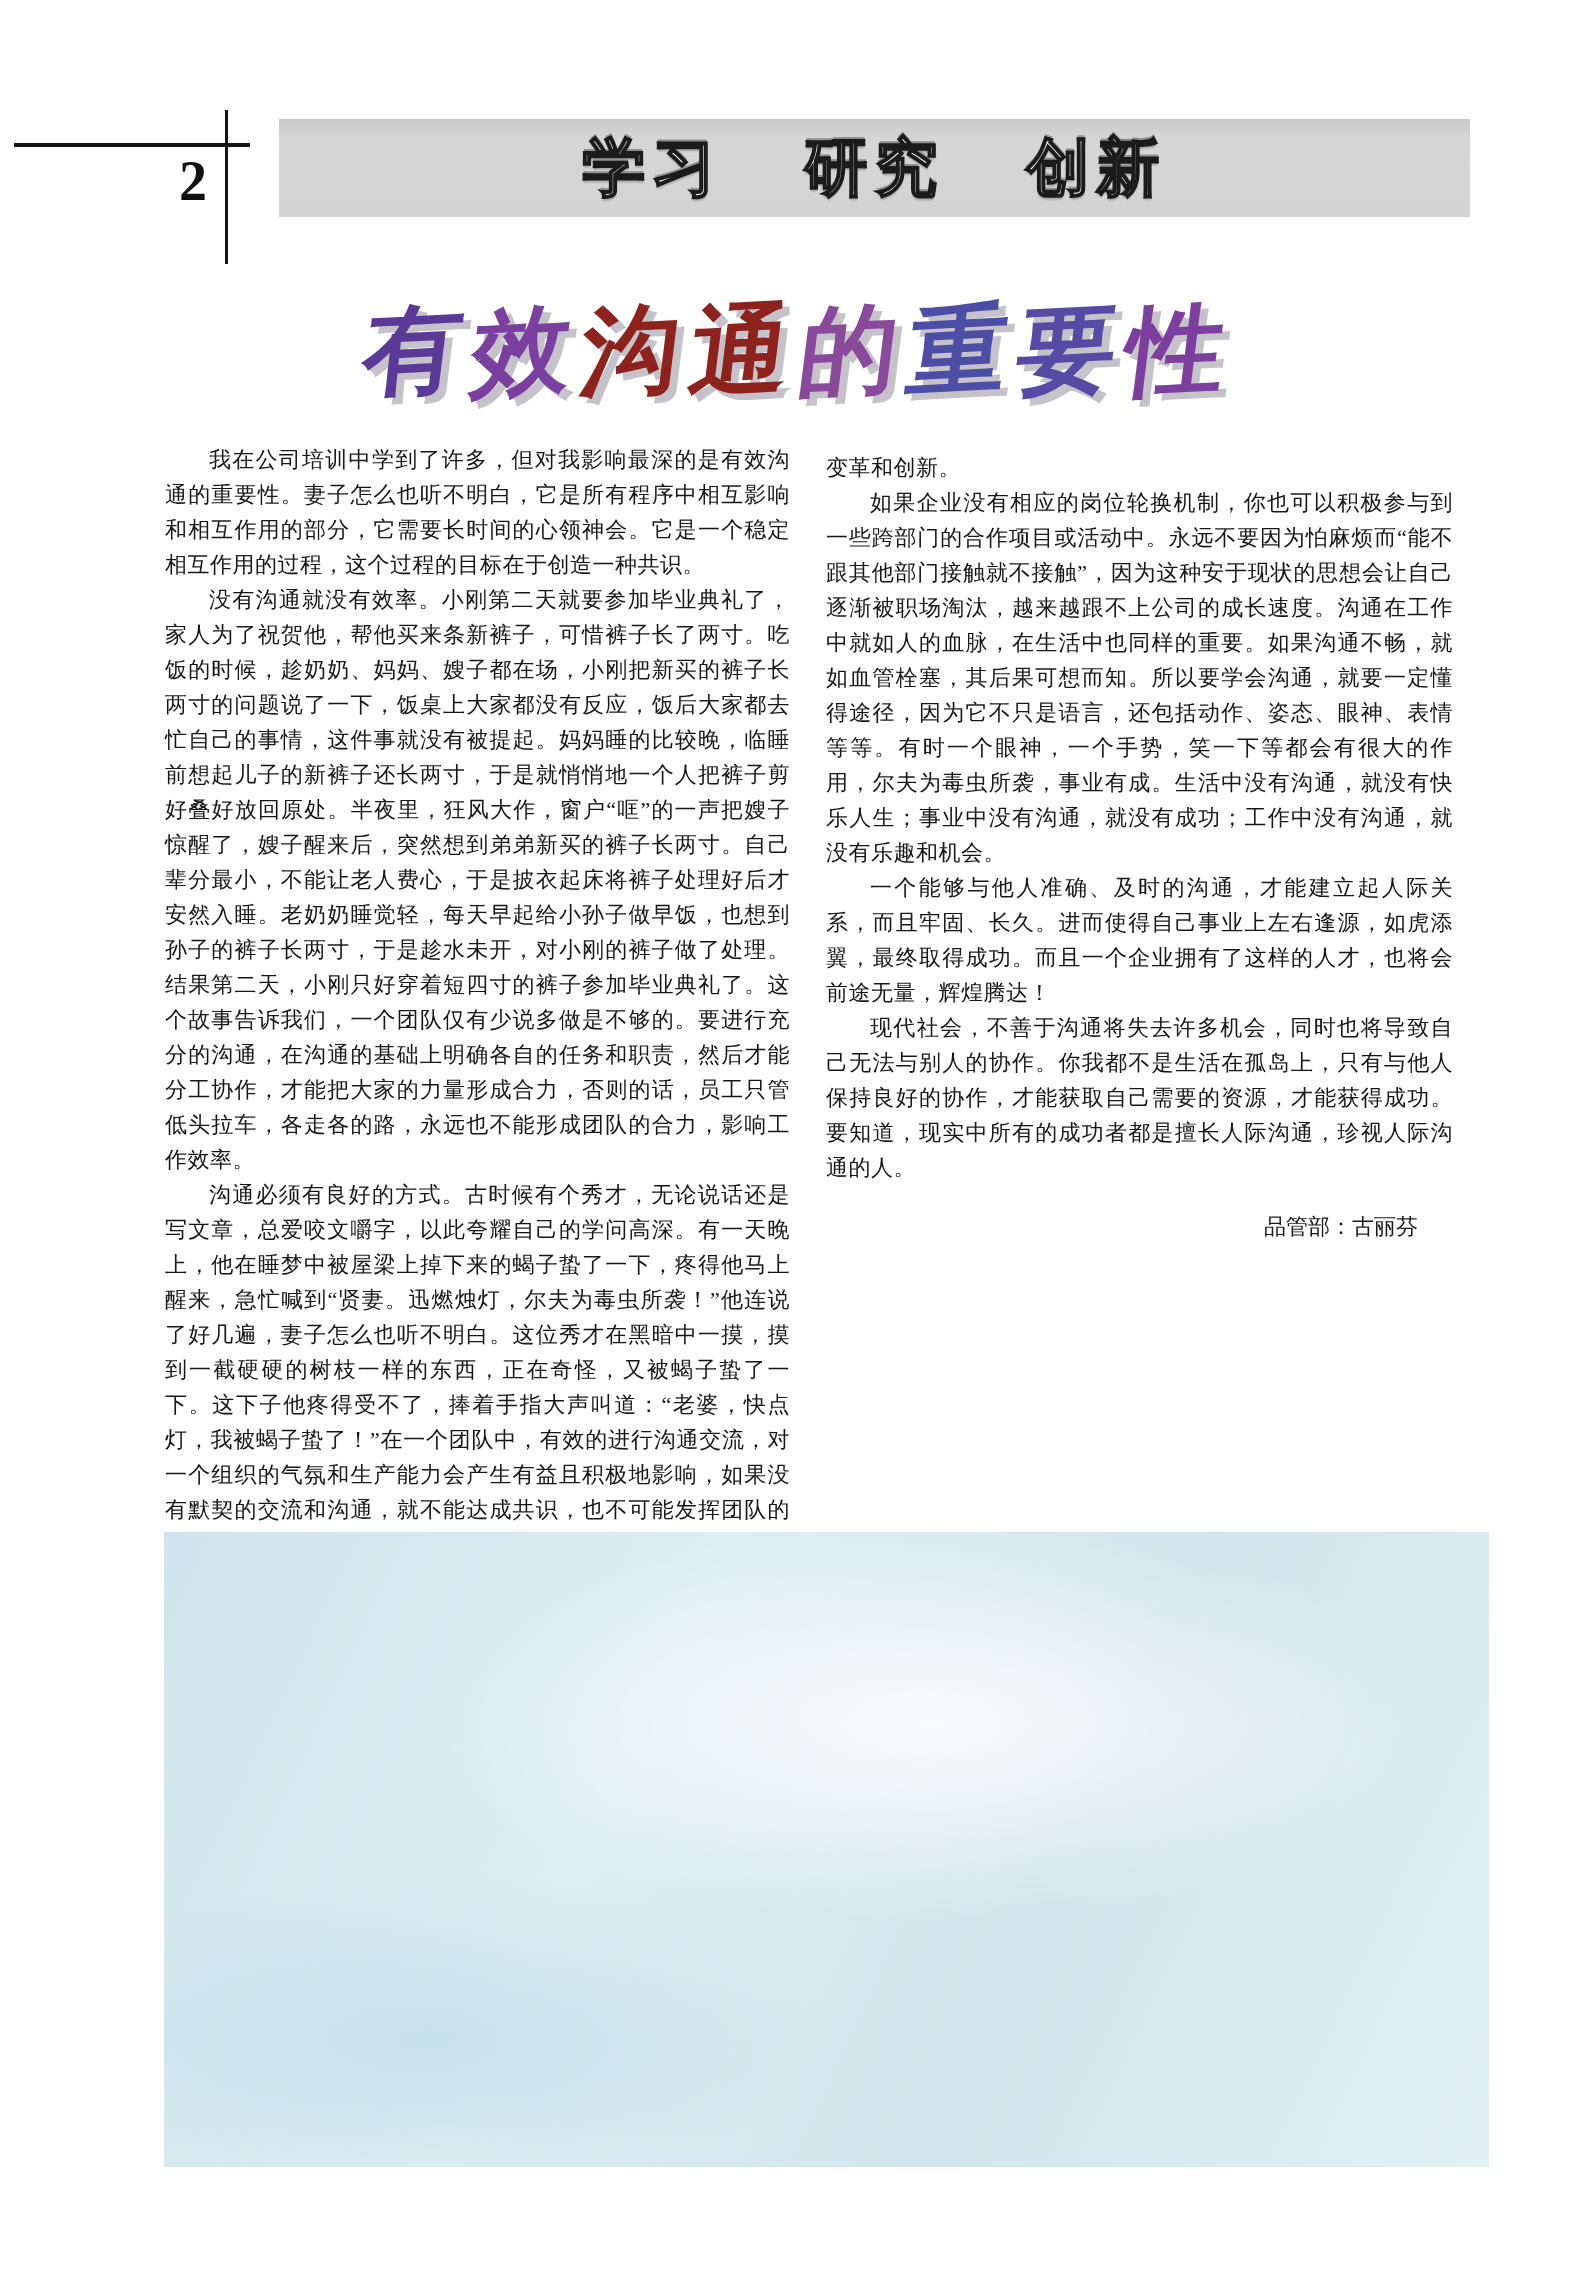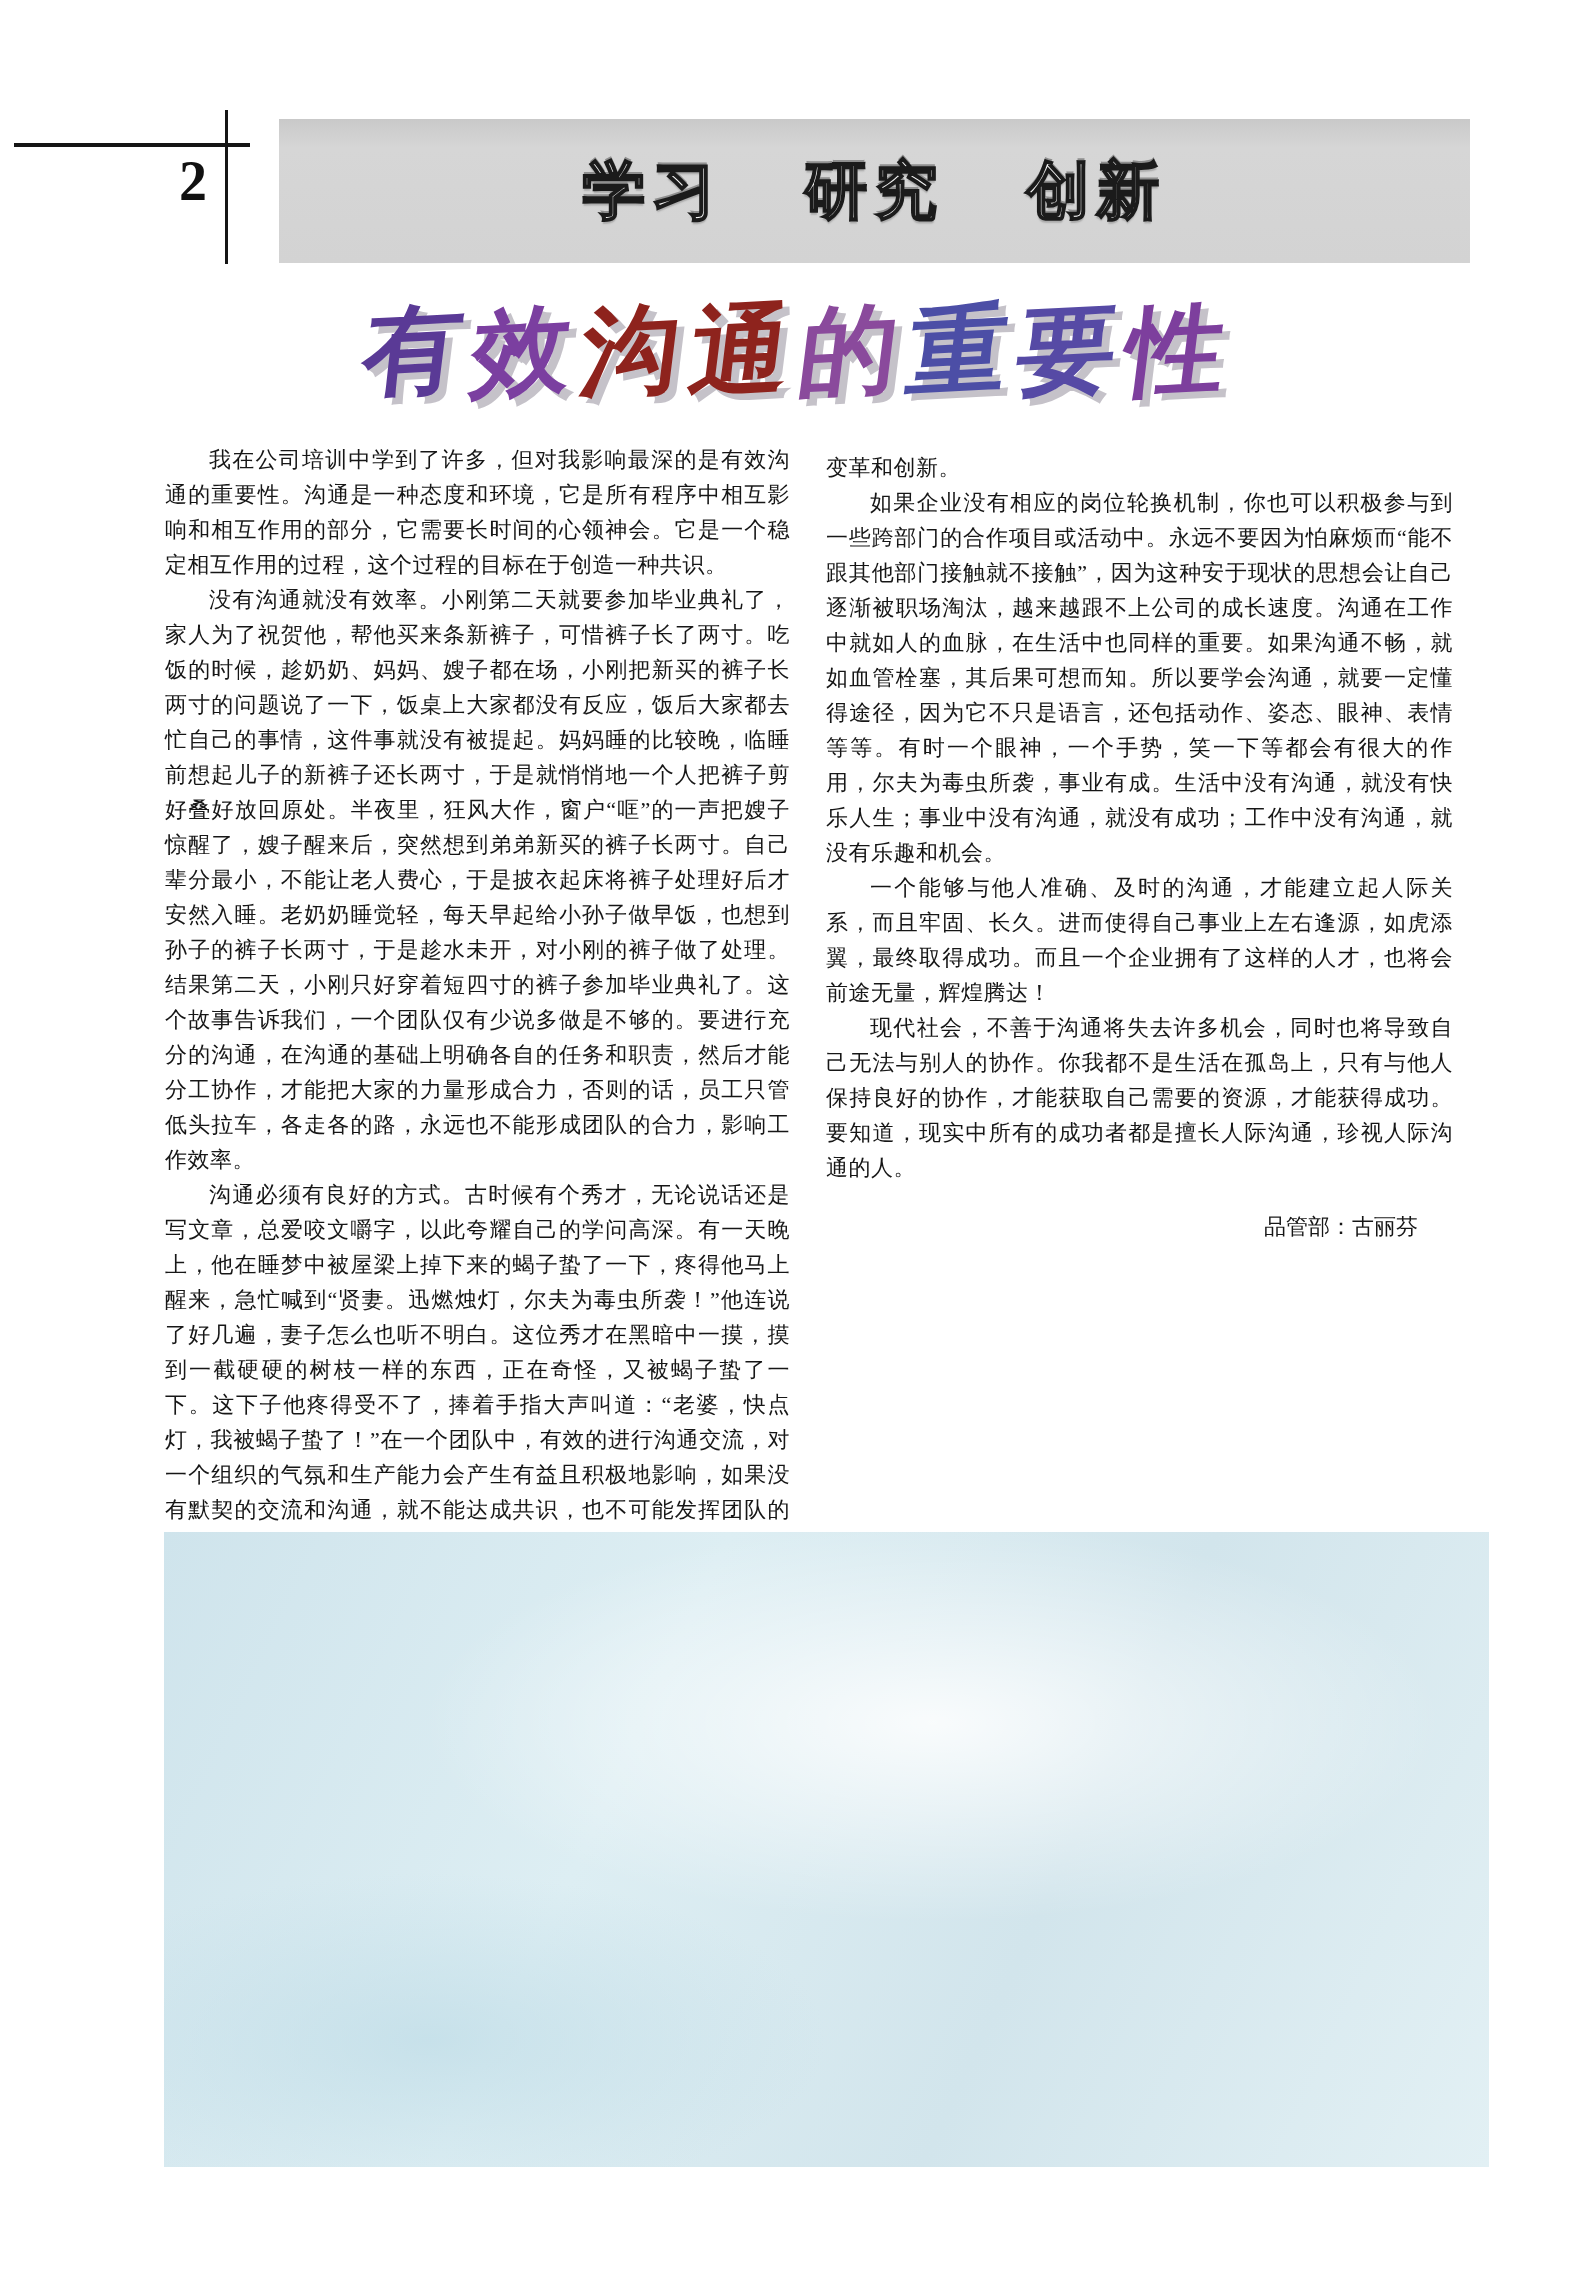--- a/index.html
+++ b/index.html
@@ -15,21 +15,21 @@
   .trim-v { position:absolute; left:225px; top:110px; width:3px; height:154px; background:#151515; }
   .trim-h { position:absolute; left:14px;  top:143px; width:236px; height:3.5px; background:#151515; }
   .page-number {
     position:absolute; left:179px; top:149px;
     font-size:56px; font-weight:bold; color:#111;
     font-family:"Liberation Serif",serif;
   }
 
   
   .banner {
-    position:absolute; left:279px; top:119px; width:1191px; height:144px;
+    position:absolute; left:279px; top:119px; width:1191px; height:98px;
     display:flex; align-items:center; justify-content:center; gap:82px;
     background:linear-gradient(#c9c9c9 0%, #d6d6d6 20%, #d3d3d3 100%);
   }
   .banner-word {
     font-family:"DejaVu Sans","Liberation Sans",sans-serif;
     font-weight:bold; font-size:63px; letter-spacing:7px;
     color:#f7f7f7;
     -webkit-text-stroke:2px #1b1b1b;
     text-shadow:0 -3.5px 0 #8f8f8f, 0 2.5px 1.5px #aaaaaa;
   }
@@ -91,21 +91,21 @@
     <span class="title-char" style="color: rgb(123, 63, 160);">效</span>
     <span class="title-char" style="color: rgb(142, 35, 29);">沟</span>
     <span class="title-char" style="color: rgb(142, 35, 29);">通</span>
     <span class="title-char" style="color: rgb(138, 74, 156);">的</span>
     <span class="title-char" style="color: rgb(76, 78, 166);">重</span>
     <span class="title-char" style="color: rgb(86, 74, 165);">要</span>
     <span class="title-char" style="color: rgb(125, 63, 157);">性</span>
   </div>
 
   <div class="col-left article">
-    <p>我在公司培训中学到了许多，但对我影响最深的是有效沟通的重要性。沟通是一种态度和环境，它是所有程序中相互影响和相互作用的部分，它需要长时间的心领神会。它是一个稳定相互作用的过程，这个过程的目标在于创造一种共识。</p>
+    <p>我在公司培训中学到了许多，但对我影响最深的是有效沟通的重要性。妻子怎么也听不明白，它是所有程序中相互影响和相互作用的部分，它需要长时间的心领神会。它是一个稳定相互作用的过程，这个过程的目标在于创造一种共识。</p>
     <p>没有沟通就没有效率。小刚第二天就要参加毕业典礼了，家人为了祝贺他，帮他买来条新裤子，可惜裤子长了两寸。吃饭的时候，趁奶奶、妈妈、嫂子都在场，小刚把新买的裤子长两寸的问题说了一下，饭桌上大家都没有反应，饭后大家都去忙自己的事情，这件事就没有被提起。妈妈睡的比较晚，临睡前想起儿子的新裤子还长两寸，于是就悄悄地一个人把裤子剪好叠好放回原处。半夜里，狂风大作，窗户“哐”的一声把嫂子惊醒了，嫂子醒来后，突然想到弟弟新买的裤子长两寸。自己辈分最小，不能让老人费心，于是披衣起床将裤子处理好后才安然入睡。老奶奶睡觉轻，每天早起给小孙子做早饭，也想到孙子的裤子长两寸，于是趁水未开，对小刚的裤子做了处理。结果第二天，小刚只好穿着短四寸的裤子参加毕业典礼了。这个故事告诉我们，一个团队仅有少说多做是不够的。要进行充分的沟通，在沟通的基础上明确各自的任务和职责，然后才能分工协作，才能把大家的力量形成合力，否则的话，员工只管低头拉车，各走各的路，永远也不能形成团队的合力，影响工作效率。</p>
     <p>沟通必须有良好的方式。古时候有个秀才，无论说话还是写文章，总爱咬文嚼字，以此夸耀自己的学问高深。有一天晚上，他在睡梦中被屋梁上掉下来的蝎子蛰了一下，疼得他马上醒来，急忙喊到“贤妻。迅燃烛灯，尔夫为毒虫所袭！”他连说了好几遍，妻子怎么也听不明白。这位秀才在黑暗中一摸，摸到一截硬硬的树枝一样的东西，正在奇怪，又被蝎子蛰了一下。这下子他疼得受不了，捧着手指大声叫道：“老婆，快点灯，我被蝎子蛰了！”在一个团队中，有效的进行沟通交流，对一个组织的气氛和生产能力会产生有益且积极地影响，如果没有默契的交流和沟通，就不能达成共识，也不可能发挥团队的绩效，更不能实现任何大的</p>
   </div>
 
   <div class="col-right article">
     <p class="cont">变革和创新。</p>
     <p>如果企业没有相应的岗位轮换机制，你也可以积极参与到一些跨部门的合作项目或活动中。永远不要因为怕麻烦而“能不跟其他部门接触就不接触”，因为这种安于现状的思想会让自己逐渐被职场淘汰，越来越跟不上公司的成长速度。沟通在工作中就如人的血脉，在生活中也同样的重要。如果沟通不畅，就如血管栓塞，其后果可想而知。所以要学会沟通，就要一定懂得途径，因为它不只是语言，还包括动作、姿态、眼神、表情等等。有时一个眼神，一个手势，笑一下等都会有很大的作用，尔夫为毒虫所袭，事业有成。生活中没有沟通，就没有快乐人生；事业中没有沟通，就没有成功；工作中没有沟通，就没有乐趣和机会。</p>
     <p>一个能够与他人准确、及时的沟通，才能建立起人际关系，而且牢固、长久。进而使得自己事业上左右逢源，如虎添翼，最终取得成功。而且一个企业拥有了这样的人才，也将会前途无量，辉煌腾达！</p>
     <p>现代社会，不善于沟通将失去许多机会，同时也将导致自己无法与别人的协作。你我都不是生活在孤岛上，只有与他人保持良好的协作，才能获取自己需要的资源，才能获得成功。要知道，现实中所有的成功者都是擅长人际沟通，珍视人际沟通的人。</p>
     <div class="byline-1">品管部：古丽芬</div>

